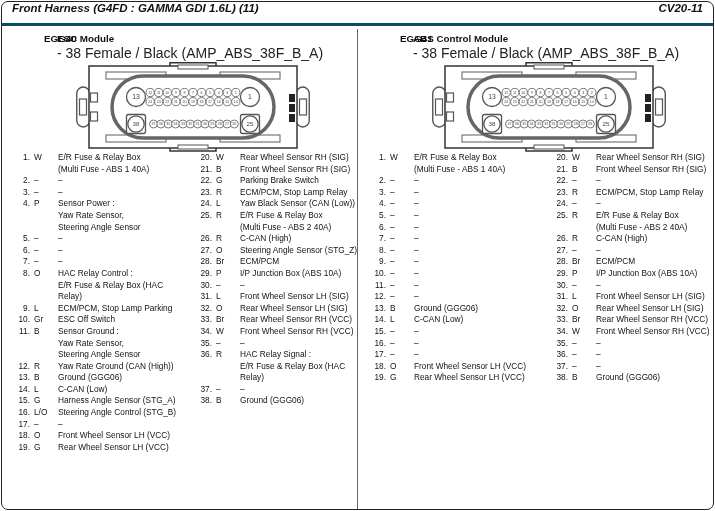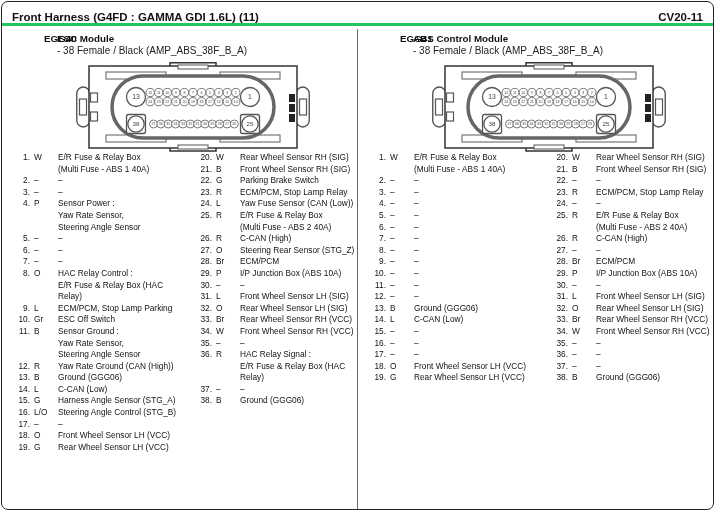--- a/index.html
+++ b/index.html
@@ -1,26 +1,26 @@
 <!DOCTYPE html>
 <html><head>
 <meta charset="utf-8">
 <style>
   html,body{margin:0;padding:0;}
   body{width:715px;height:511px;background:#fff;font-family:"Liberation Sans",sans-serif;color:#111;position:relative;}
   .page{position:absolute;left:1px;top:1px;width:711px;height:507px;border:1.5px solid #222;border-radius:7px;overflow:hidden;background:#fff;}
-  .hdr{position:absolute;top:0;left:0;width:100%;height:24px;border-bottom:3px solid #22c55e;display:flex;align-items:flex-end;justify-content:space-between;box-sizing:border-box;padding:0 10px;}
+  .hdr{position:absolute;top:0;left:0;width:100%;height:24px;border-bottom:3px solid #0c4a6e;display:flex;align-items:flex-start;justify-content:space-between;box-sizing:border-box;padding:0 10px;font-style:italic;}
   .hdr-title{font-weight:bold;font-size:11.5px;}
   .hdr-code{font-weight:bold;font-size:11.5px;}
   .content{position:absolute;top:27px;left:0;right:0;bottom:0;display:flex;}
   .panel{position:relative;flex:1 1 0;min-width:0;}
   .panel.pleft{border-right:1.2px solid #666;}
   .panel-code{position:absolute;left:8px;top:4px;font-weight:bold;font-size:9.8px;padding-left:34px;}
   .panel-name{position:absolute;left:55px;top:4px;font-weight:bold;font-size:9.8px;}
-  .panel-sub{position:absolute;left:55px;top:16px;font-size:10px;color:#222;}
+  .panel-sub{position:absolute;left:55px;top:16px;font-size:14px;color:#222;}
   .connector{position:absolute;left:74px;top:33px;}
   .pin-col{position:absolute;top:123px;font-size:8.3px;line-height:11.6px;color:#111;}
   .pin-col.c0{left:6px;width:174px;}
   .pin-col.c1{left:188px;width:170px;}
   .pin-row{display:flex;align-items:flex-start;}
   .pin-number{width:22px;text-align:right;flex:none;}
   .pin-color{width:24px;margin-left:4px;flex:none;}
   .pin-desc{flex:1;white-space:pre-line;}
 </style>
 </head>
@@ -264,37 +264,37 @@
             <span class="pin-desc">Parking Brake Switch</span>
           </div>
           <div class="pin-row">
             <span class="pin-number">23.</span>
             <span class="pin-color">R</span>
             <span class="pin-desc">ECM/PCM, Stop Lamp Relay</span>
           </div>
           <div class="pin-row">
             <span class="pin-number">24.</span>
             <span class="pin-color">L</span>
-            <span class="pin-desc">Yaw Fuse Sensor (CAN (Low))</span>
+            <span class="pin-desc">Yaw Black Sensor (CAN (Low))</span>
           </div>
           <div class="pin-row">
             <span class="pin-number">25.</span>
             <span class="pin-color">R</span>
             <span class="pin-desc">E/R Fuse &amp; Relay Box
 (Multi Fuse - ABS 2 40A)</span>
           </div>
           <div class="pin-row">
             <span class="pin-number">26.</span>
             <span class="pin-color">R</span>
             <span class="pin-desc">C-CAN (High)</span>
           </div>
           <div class="pin-row">
             <span class="pin-number">27.</span>
             <span class="pin-color">O</span>
-            <span class="pin-desc">Steering Rear Sensor (STG_Z)</span>
+            <span class="pin-desc">Steering Angle Sensor (STG_Z)</span>
           </div>
           <div class="pin-row">
             <span class="pin-number">28.</span>
             <span class="pin-color">Br</span>
             <span class="pin-desc">ECM/PCM</span>
           </div>
           <div class="pin-row">
             <span class="pin-number">29.</span>
             <span class="pin-color">P</span>
             <span class="pin-desc">I/P Junction Box (ABS 10A)</span>

